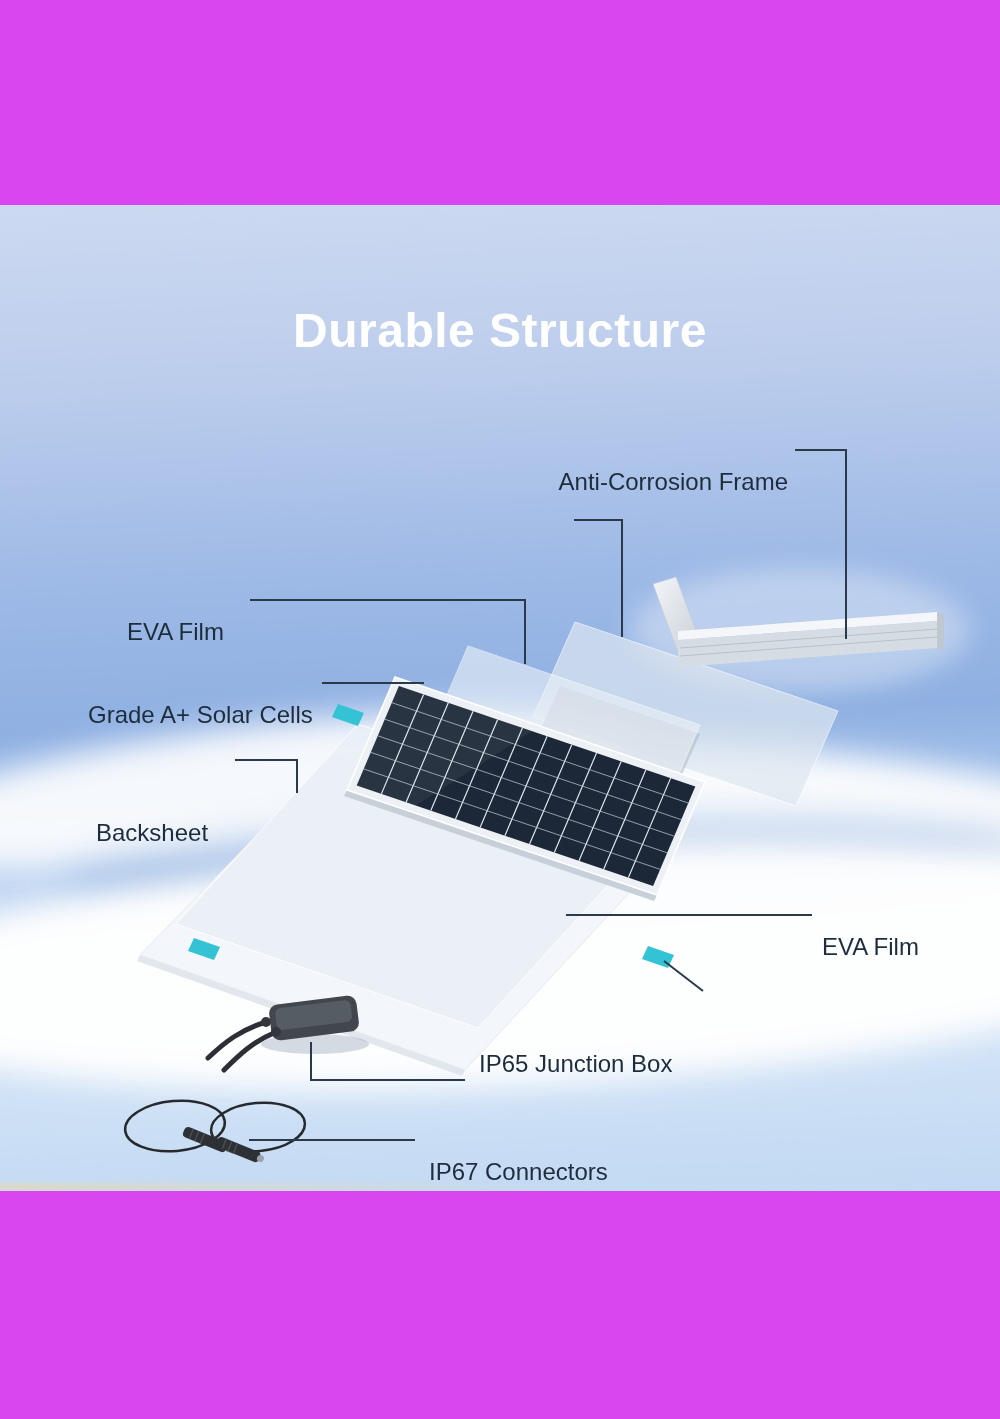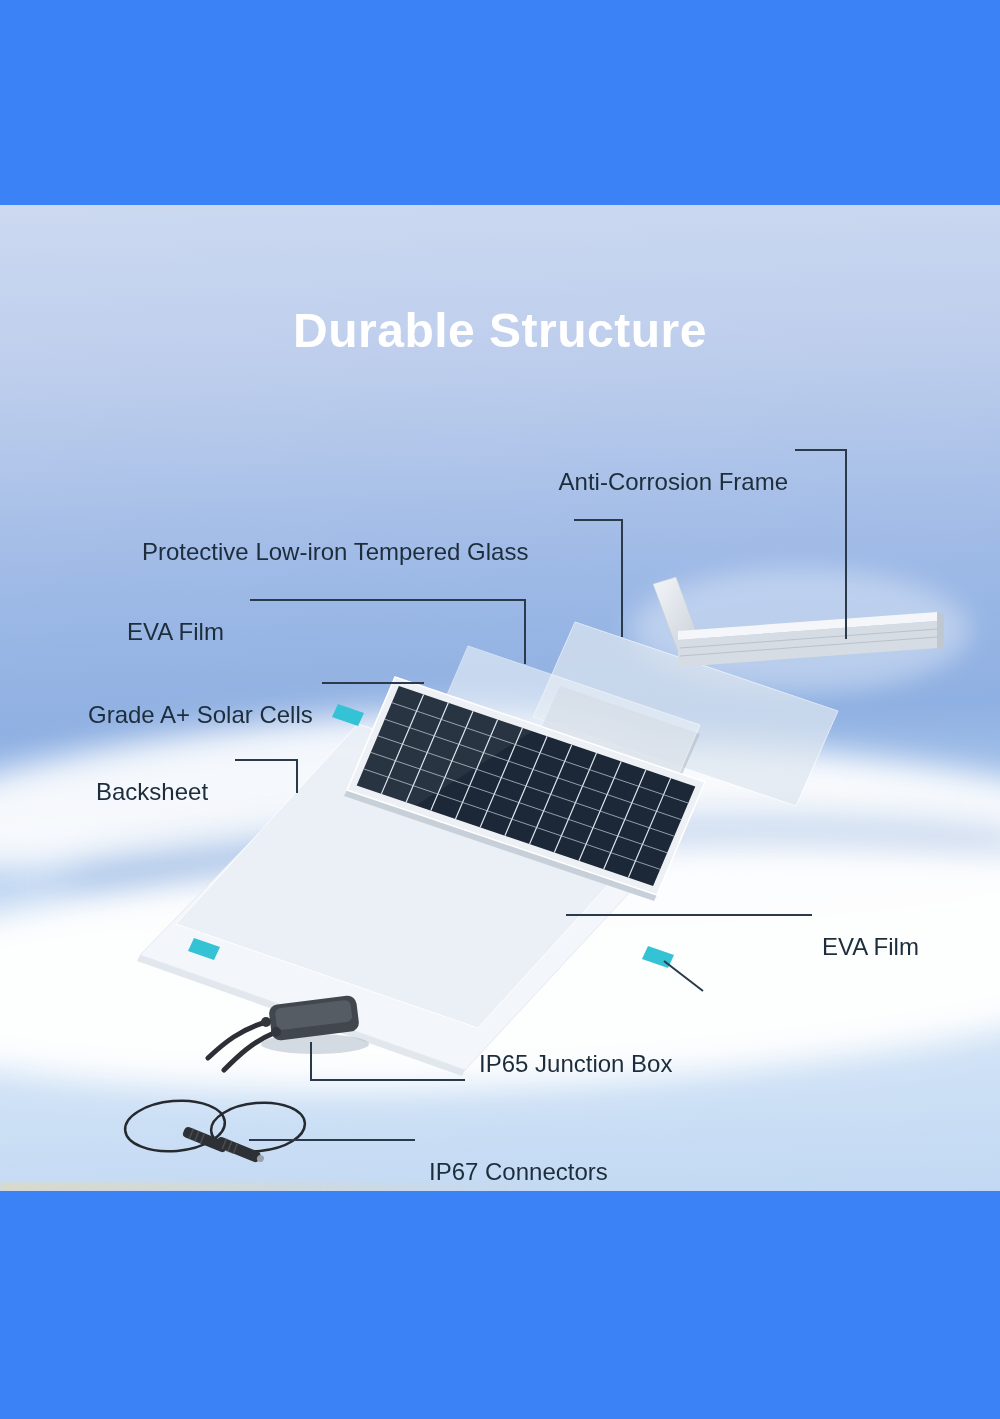--- a/index.html
+++ b/index.html
@@ -1,17 +1,17 @@
 <!DOCTYPE html>
 <html><head>
 <meta charset="utf-8">
 <style>
   * { margin:0; padding:0; box-sizing:border-box; }
   html,body { width:1000px; background:#ffffff; font-family:"Liberation Sans",sans-serif; }
-  .canvas { position:relative; width:1000px; height:1419px; background:#3b82f6; overflow:hidden; }
+  .canvas { position:relative; width:1000px; height:1419px; background:#d946ef; overflow:hidden; }
 
   
   .sky {
     position:absolute; left:0; top:205px; width:1000px; height:986px; overflow:hidden;
     background: linear-gradient(178deg,
       #ccd9f1 0%, #bccdec 18%, #9db9e6 38%, #8fb0e2 52%,
       #a9c6ec 62%, #dbe9f8 74%, #c2d9f3 100%);
   }
   .wave { position:absolute; background:#ffffff; border-radius:50%; filter:blur(16px); }
   .w1 { left:-120px; top:520px; width:760px; height:130px; transform:rotate(-7deg); opacity:.9; }
@@ -29,21 +29,21 @@
   .title { position:absolute; left:0; width:100%; top:303px; text-align:center;
     font-size:48px; font-weight:700; color:#ffffff; letter-spacing:.5px; }
 
   
   .lbl { position:absolute; font-size:24px; font-weight:500; color:#1d2d3c;
     white-space:nowrap; line-height:26px;margin-top:32px; }
   .lbl-frame      { right:212px; top:437px; }
   .lbl-glass      { left:142px;  top:507px; }
   .lbl-eva-top    { left:127px;  top:587px; }
   .lbl-cells      { left:88px;   top:670px; }
-  .lbl-backsheet  { left:96px;   top:747px;text-align:center; }
+  .lbl-backsheet  { left:96px;   top:788px;text-align:center; }
   .lbl-eva-bottom { left:822px;  top:902px; }
   .lbl-corner     { left:600px;  top:1000px; }
   .lbl-junction   { left:479px;  top:1019px; }
   .lbl-connectors { left:429px;  top:1127px; }
 </style>
 </head>
 <body>
 
 <div class="canvas">
 
@@ -139,21 +139,20 @@
              M235,760 H297 V793
              M812,915 H566
              M664,961 L703,991
              M465,1080 H311 V1042
              M415,1140 H249" stroke="#2a3a4b" stroke-width="2" fill="none"></path>
   </svg>
 
   <h1 class="title">Durable Structure</h1>
 
   <div class="lbl lbl-frame">Anti-Corrosion Frame</div>
-  <div class="lbl lbl-glass">Protective Low-iron Tempered Glass</div>
   <div class="lbl lbl-eva-top">EVA Film</div>
   <div class="lbl lbl-cells">Grade A+ Solar Cells</div>
   <div class="lbl lbl-backsheet">Backsheet</div>
   <div class="lbl lbl-eva-bottom">EVA Film</div>
   <div class="lbl lbl-junction">IP65 Junction Box</div>
   <div class="lbl lbl-connectors">IP67 Connectors</div>
 
 </div>
 
 </body></html>

